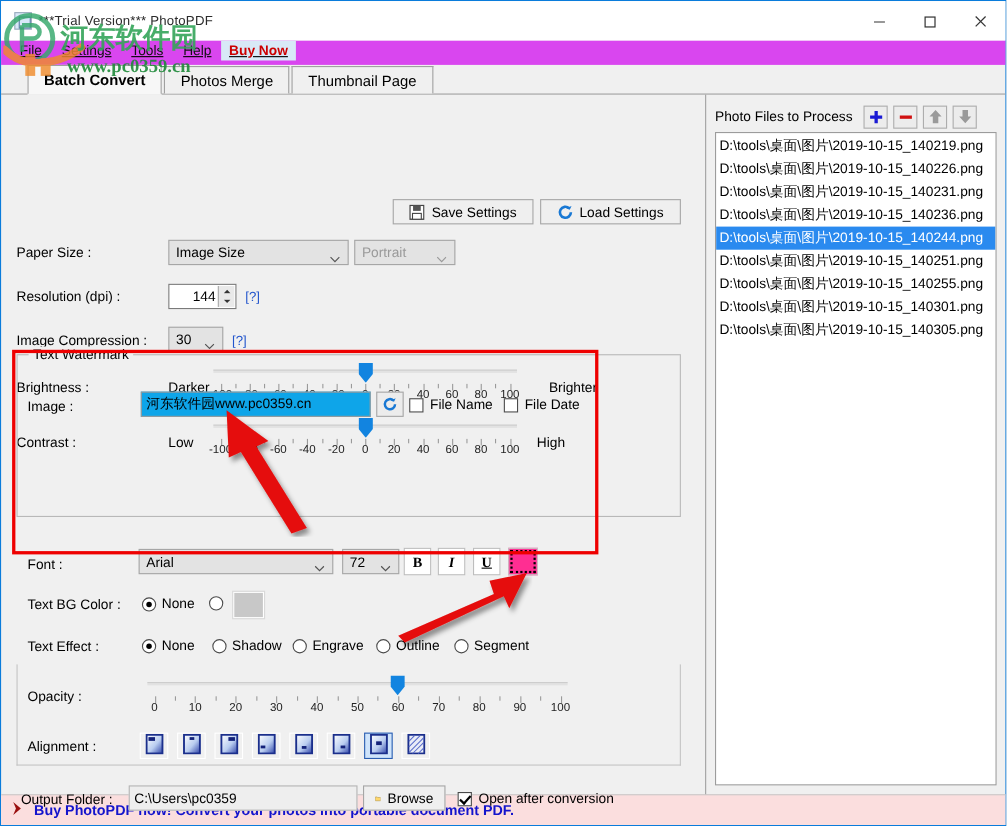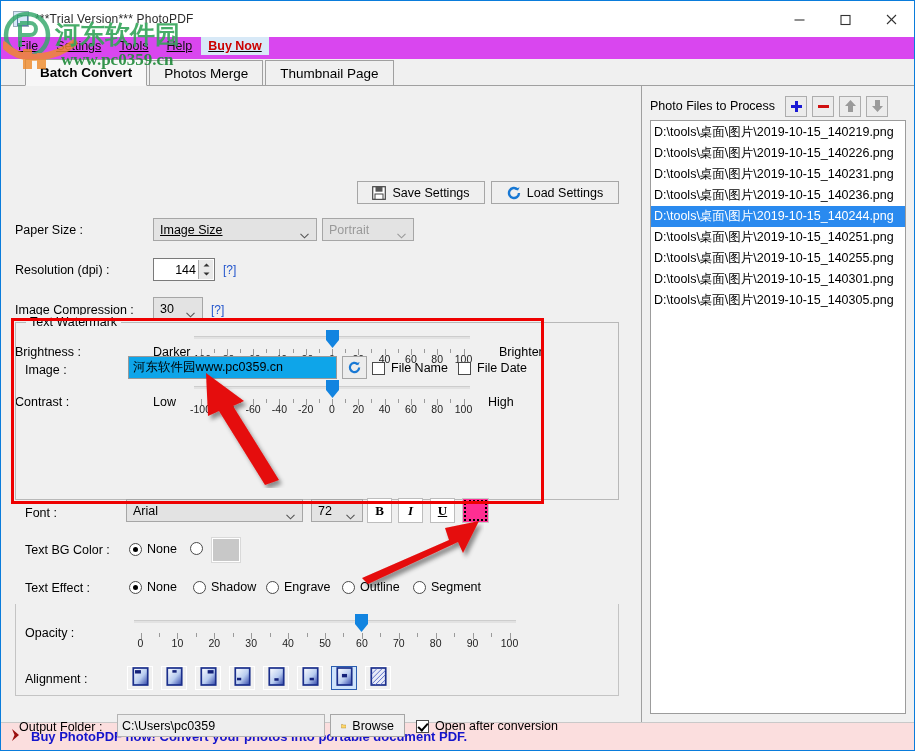--- a/index.html
+++ b/index.html
@@ -240,21 +240,21 @@
       </div>
       <div class="btn" style="position:absolute; left:490px; top:95px; width:128px;">
         <svg width="14" height="14" viewBox="0 0 14 14">
           <path d="M12 7a5 5 0 1 1-1.6-3.7" fill="none" stroke="#1878d4" stroke-width="2.4"></path>
           <path d="M12.6 1.2 L11 4.6 L7.6 3.3 Z" fill="#1878d4"></path>
         </svg>
         <span>Load Settings</span>
       </div>
 
       <div class="lbl" style="position:absolute; left:14px; top:137px;">Paper Size :</div>
-      <div class="sel" style="position:absolute; left:152px; top:132px; width:164px;text-decoration:underline;">
+      <div class="sel" style="position:absolute; left:152px; top:132px; width:164px;">
         <span>Image Size</span>
         <span class="chev">
           <svg width="9" height="6" viewBox="0 0 9 6">
               <path d="M0.5 0.8 L4.5 4.8 L8.5 0.8" fill="none" stroke="#555" stroke-width="1.1"></path>
             </svg>
         </span>
       </div>
       <div class="sel disabled" style="position:absolute; left:321px; top:132px; width:92px;">
         <span>Portrait</span>
         <span class="chev">
@@ -382,21 +382,21 @@
             <span style="left: 243.2px;">80</span>
             <span style="left: 269.5px;">100</span>
           </div>
         <div class="thumb" style="left: 131.5px;">
           <svg width="13" height="18" viewBox="0 0 13 18">
               <path d="M0 0 h13 v10 l-6.5 8 L0 10 Z" fill="#1284e0"></path>
             </svg>
         </div>
       </div>
 
-      <div class="group" style="left:14px; top:236px; width:604px; height:178px;">
+      <div class="group" style="left:14px; top:236px; width:604px; height:148px;">
         <div class="gtitle">Text Watermark</div>
       </div>
 
       <div class="lbl" style="position:absolute; left:24px; top:277px;">Image :</div>
       <div class="txt" style="position:absolute; left:127px; top:270px; width:209px;">
         <span>河东软件园www.pc0359.cn</span>
       </div>
       <div style="position:absolute; left:341px; top:270px; width:25px; height:23px; border:1px solid #a6a6a6; background:#ececec; display:flex; align-items:center; justify-content:center;">
         <svg width="13" height="13" viewBox="0 0 14 14">
           <path d="M12 7a5 5 0 1 1-1.6-3.7" fill="none" stroke="#1878d4" stroke-width="2.4"></path>

